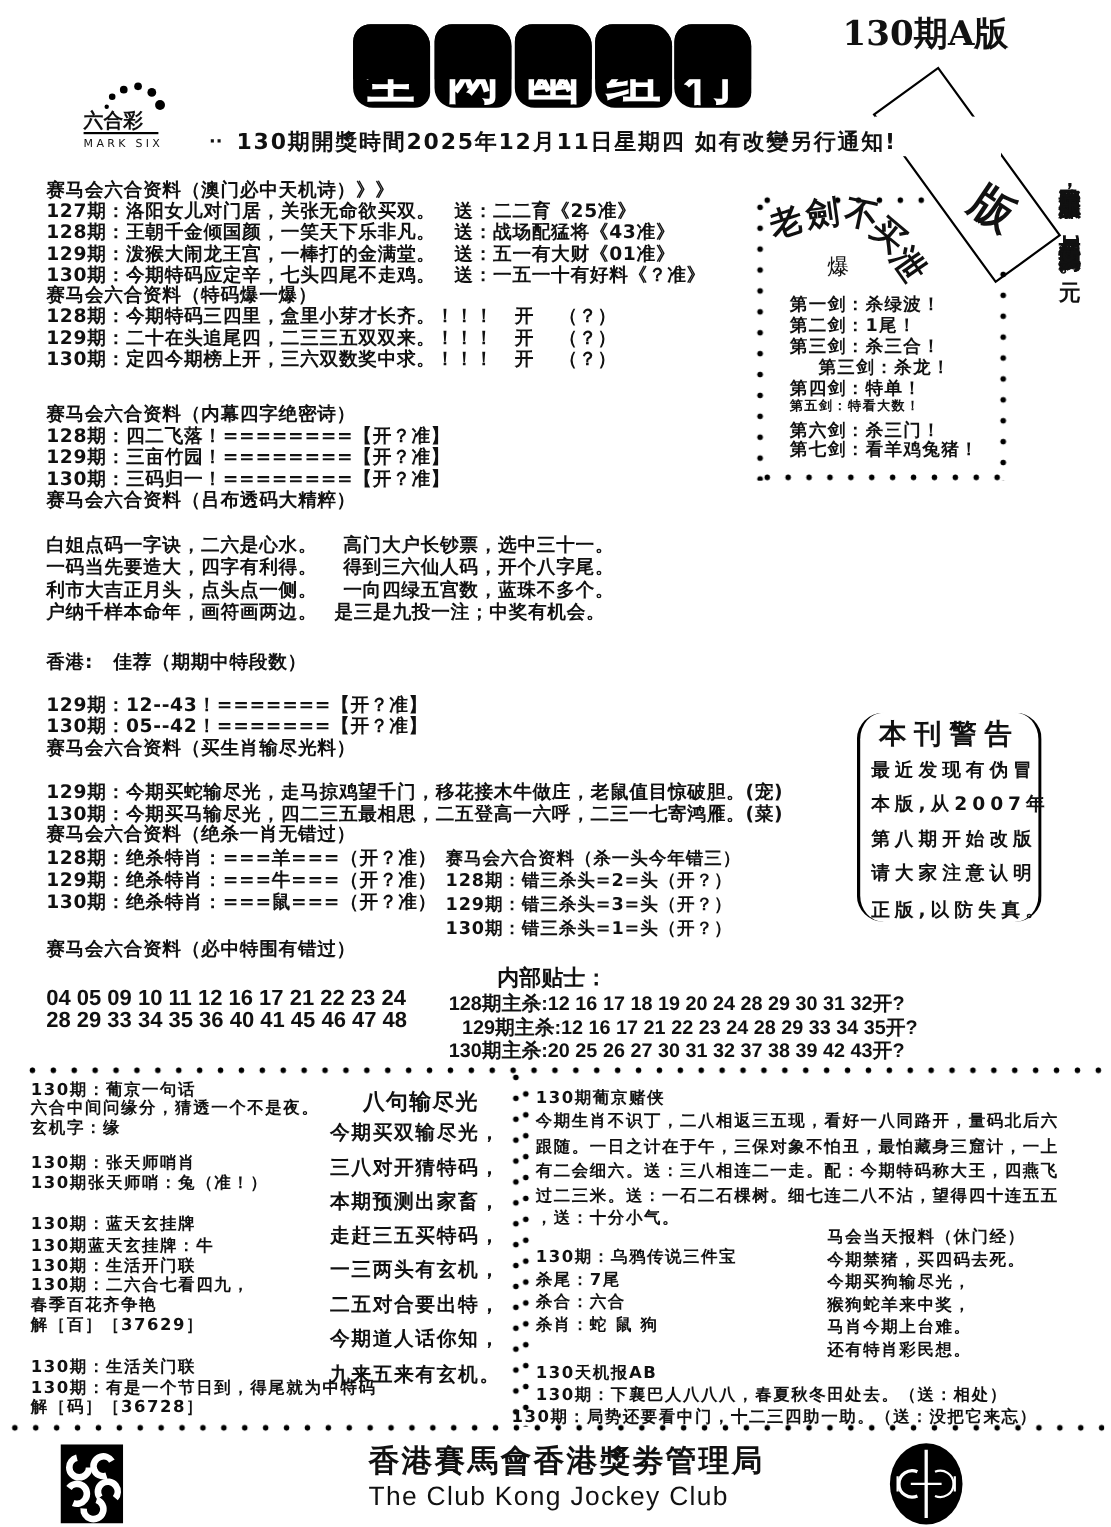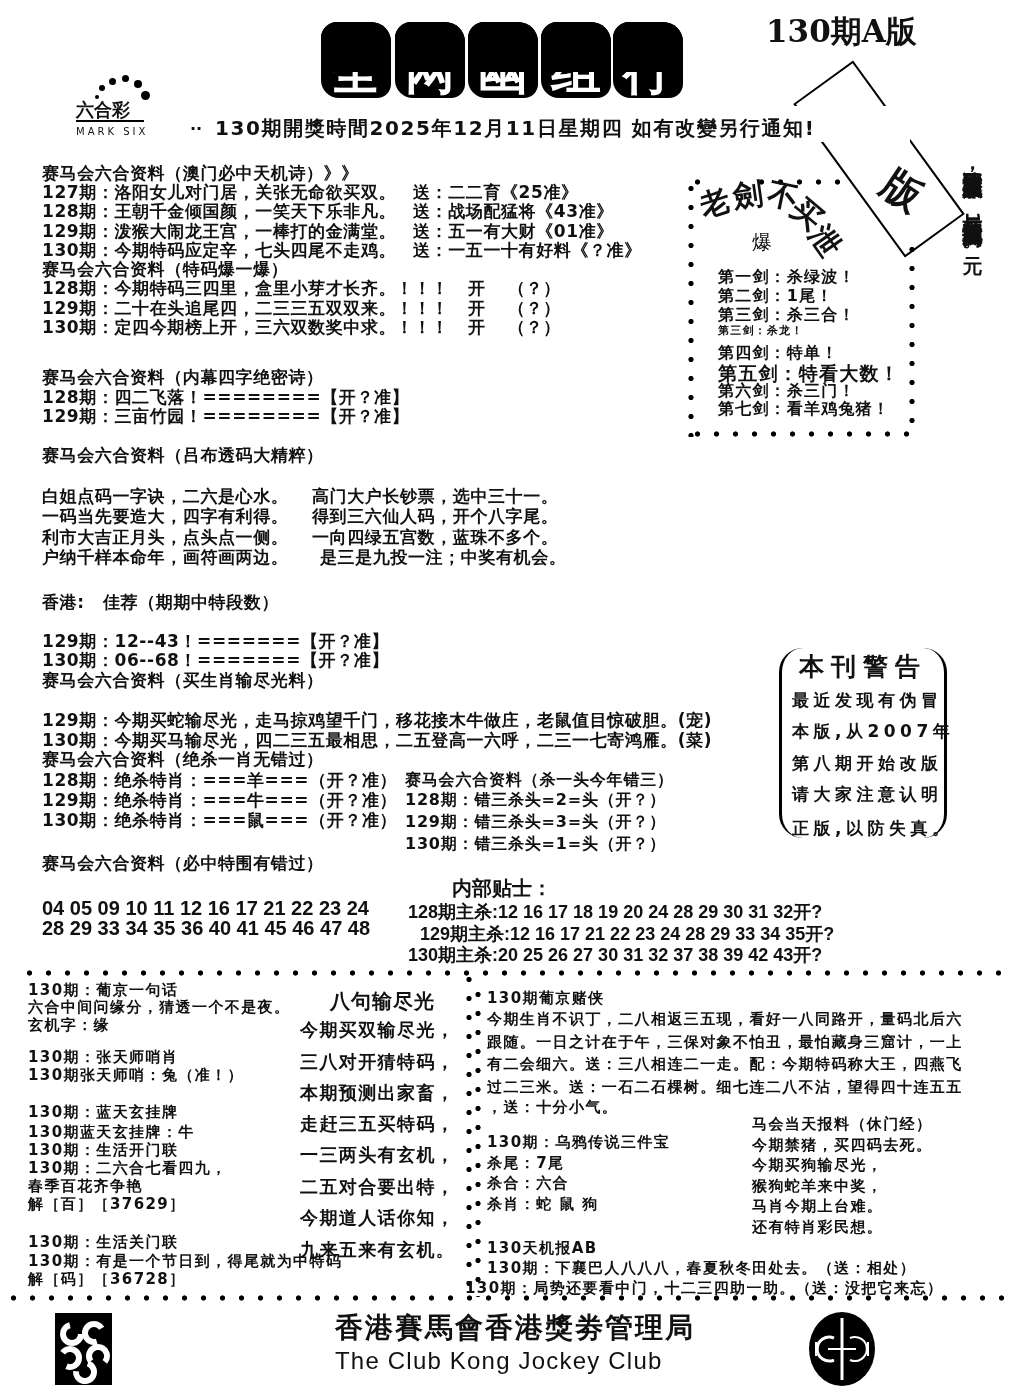--- a/index.html
+++ b/index.html
@@ -94,35 +94,36 @@
   <div class="t b17" style="left:42px;top:299px">129期：二十在头追尾四，二三三五双双来。！！！</div>
   <div class="t b17" style="left:468px;top:299px">开</div>
   <div class="t b17" style="left:508px;top:299px">（？）</div>
   <div class="t b17" style="left:42px;top:318px">130期：定四今期榜上开，三六双数奖中求。！！！</div>
   <div class="t b17" style="left:468px;top:318px">开</div>
   <div class="t b17" style="left:508px;top:318px">（？）</div>
 
   <div class="t b17" style="left:42px;top:368px">赛马会六合资料（内幕四字绝密诗）</div>
   <div class="t b17" style="left:42px;top:388px">128期：四二飞落！========【开？准】</div>
   <div class="t b17" style="left:42px;top:407px">129期：三亩竹园！========【开？准】</div>
+  <div class="t b17" style="left:42px;top:427px">130期：三码归一！========【开？准】</div>
 
   <div class="t b17" style="left:42px;top:446px">赛马会六合资料（吕布透码大精粹）</div>
   <div class="t b17" style="left:42px;top:487px">白姐点码一字诀，二六是心水。</div>
   <div class="t b17" style="left:312px;top:487px">高门大户长钞票，选中三十一。</div>
   <div class="t b17" style="left:42px;top:507px">一码当先要造大，四字有利得。</div>
   <div class="t b17" style="left:312px;top:507px">得到三六仙人码，开个八字尾。</div>
   <div class="t b17" style="left:42px;top:528px">利市大吉正月头，点头点一侧。</div>
   <div class="t b17" style="left:312px;top:528px">一向四绿五宫数，蓝珠不多个。</div>
   <div class="t b17" style="left:42px;top:548px">户纳千样本命年，画符画两边。</div>
-  <div class="t b17" style="left:320px;top:548px">是三是九投一注；中奖有机会。</div>
+  <div class="t b17" style="left:304px;top:548px">是三是九投一注；中奖有机会。</div>
 
   <div class="t b17" style="left:42px;top:593px">香港:</div>
   <div class="t b17" style="left:103px;top:593px">佳荐（期期中特段数）</div>
   <div class="t b17" style="left:42px;top:632px">129期：12--43！=======【开？准】</div>
-  <div class="t b17" style="left:42px;top:651px">130期：06--68！=======【开？准】</div>
+  <div class="t b17" style="left:42px;top:651px">130期：05--42！=======【开？准】</div>
 
   <div class="t b17" style="left:42px;top:671px">赛马会六合资料（买生肖输尽光料）</div>
   <div class="t b17" style="left:42px;top:711px">129期：今期买蛇输尽光，走马掠鸡望千门，移花接木牛做庄，老鼠值目惊破胆。(宠)</div>
   <div class="t b17" style="left:42px;top:731px">130期：今期买马输尽光，四二三五最相思，二五登高一六呼，二三一七寄鸿雁。(菜)</div>
 
   <div class="t b17" style="left:42px;top:750px">赛马会六合资料（绝杀一肖无错过）</div>
   <div class="t b17" style="left:42px;top:771px">128期：绝杀特肖：===羊===（开？准）</div>
   <div class="t b17" style="left:42px;top:791px">129期：绝杀特肖：===牛===（开？准）</div>
   <div class="t b17" style="left:42px;top:811px">130期：绝杀特肖：===鼠===（开？准）</div>
 
@@ -150,23 +151,23 @@
     <span class="swt" style="left:700px;top:188px;transform:rotate(-18deg);">老</span>
     <span class="swt" style="left:733px;top:180px;transform:rotate(-8deg);">劍</span>
     <span class="swt" style="left:768px;top:181px;transform:rotate(12deg);">不</span>
     <span class="swt" style="left:792px;top:199px;transform:rotate(40deg);">买</span>
     <span class="swt" style="left:810px;top:226px;transform:rotate(55deg);">泄</span>
     <div class="t" style="left:752px;top:231px;font-size:20px;font-weight:normal;">爆</div>
 
     <div class="t" style="left:718px;top:268px;font-size:16px;letter-spacing:1.2px;">第一剑：杀绿波！</div>
     <div class="t" style="left:718px;top:287px;font-size:16px;letter-spacing:1.2px;">第二剑：1尾！</div>
     <div class="t" style="left:718px;top:306px;font-size:16px;letter-spacing:1.2px;">第三剑：杀三合！</div>
-    <div class="t" style="left:718px;top:325px;font-size:11px;letter-spacing:1.2px;">第三剑：杀龙！</div>
+    <div class="t" style="left:744px;top:325px;font-size:16px;letter-spacing:1.2px;">第三剑：杀龙！</div>
     <div class="t" style="left:718px;top:344px;font-size:16px;letter-spacing:1.2px;">第四剑：特单！</div>
-    <div class="t" style="left:718px;top:363px;font-size:19px;letter-spacing:1.2px;">第五剑：特看大数！</div>
+    <div class="t" style="left:718px;top:363px;font-size:12px;letter-spacing:1.2px;">第五剑：特看大数！</div>
     <div class="t" style="left:718px;top:382px;font-size:16px;letter-spacing:1.2px;">第六剑：杀三门！</div>
     <div class="t" style="left:718px;top:400px;font-size:16px;letter-spacing:1.2px;">第七剑：看羊鸡兔猪！</div>
   </div>
 
   <div class="vert">请彩民朋友注意本版是图库会员版，　从下期开始请找当地图版商购买15元。</div>
 
   <div class="warn"></div>
   <div class="t" style="left:779px;top:653px;width:168px;text-align:center;font-size:25px;letter-spacing:7px;">本刊警告</div>
   <div class="t" style="left:792px;top:691px;font-size:17px;letter-spacing:4.5px;">最近发现有伪冒</div>
   <div class="t" style="left:792px;top:722px;font-size:17px;letter-spacing:4.5px;">本版,从2007年</div>

